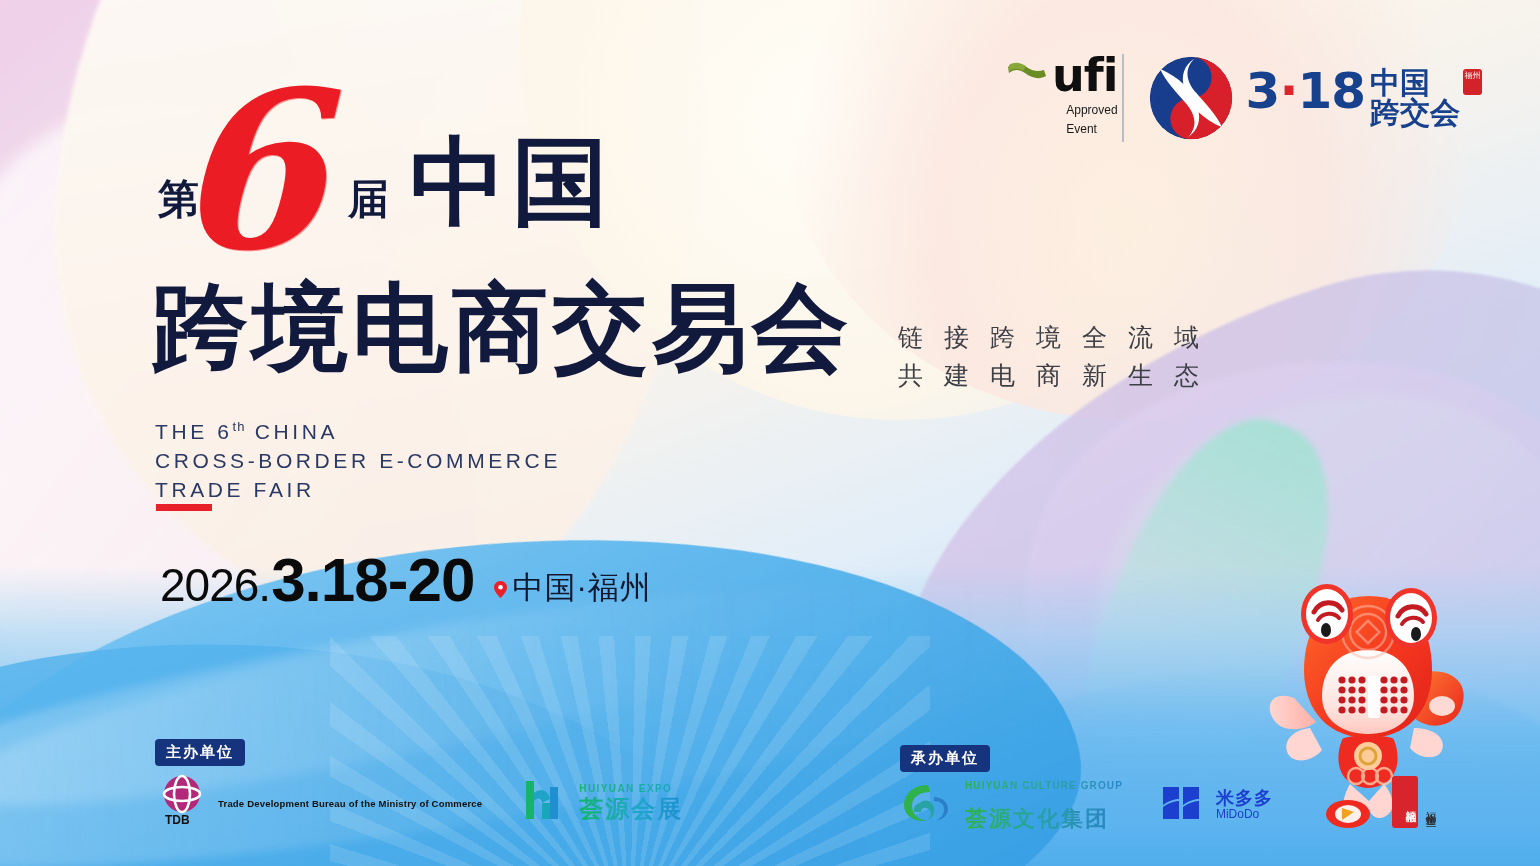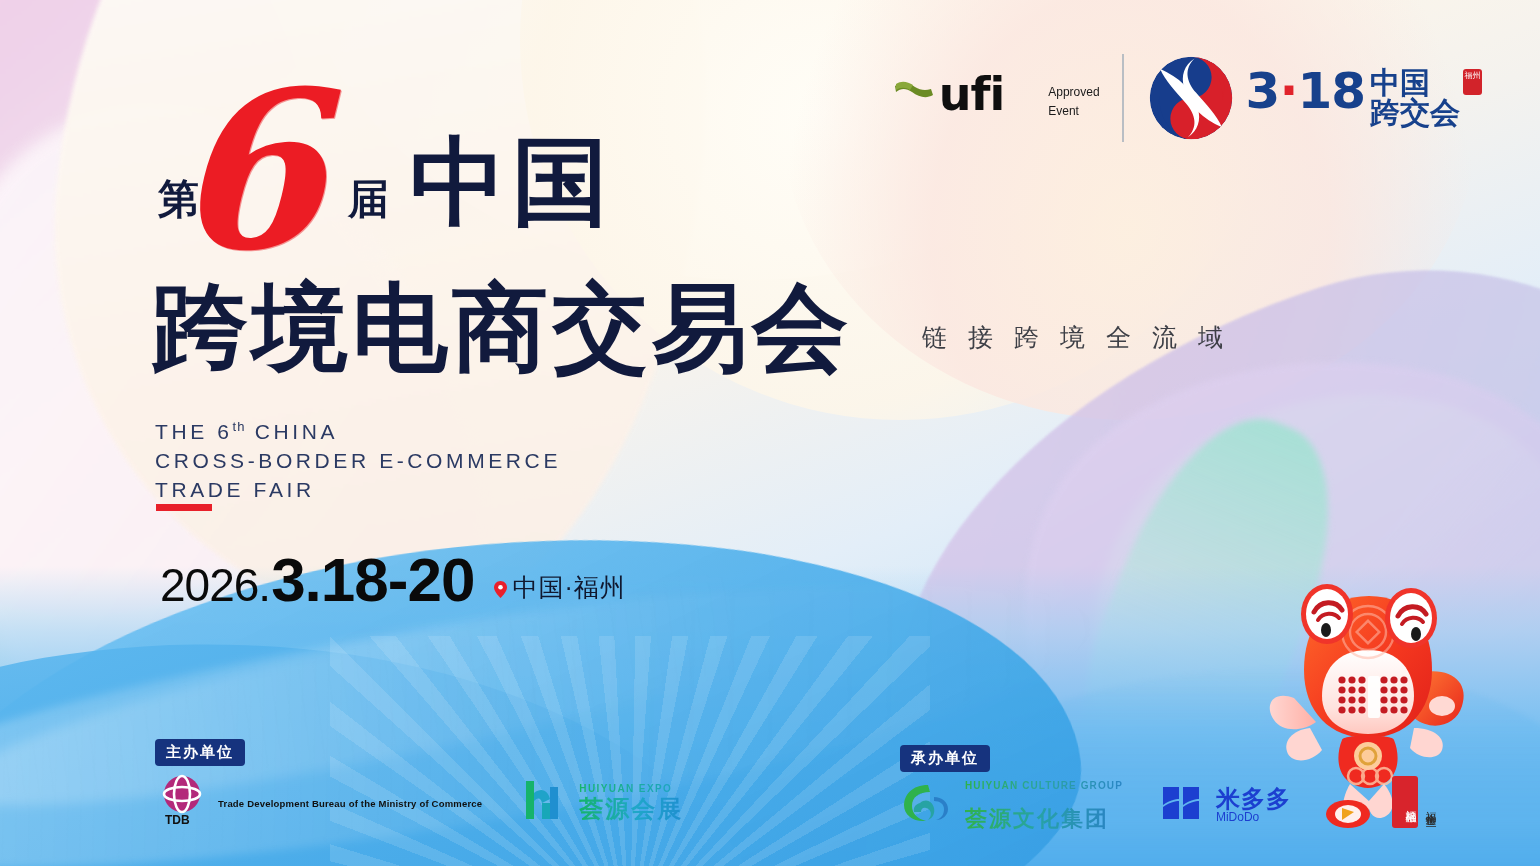--- a/index.html
+++ b/index.html
@@ -163,32 +163,32 @@
   }
 
   
   .dateline{position:absolute;left:160px;top:544px;display:flex;align-items:baseline;}
   .yr{font-size:46px;font-weight:400;color:#0a0a0a;letter-spacing:-1px;}
   .md{font-size:62px;font-weight:800;color:#0a0a0a;letter-spacing:-1px;margin-left:1px;}
   .loc{display:flex;align-items:center;margin-left:20px;position:relative;top:-5px;}
   .pin{
     width:13px;height:17px;margin-right:5px;position:relative;top:2px;
   }
-  .loctext{font-size:25px;color:#10182f;font-weight:500;letter-spacing:1px;}
-
-  
-  .slogan{position:absolute;left:922px;top:318px;}
+  .loctext{font-size:31px;color:#10182f;font-weight:500;letter-spacing:1px;}
+
+  
+  .slogan{position:absolute;left:898px;top:318px;}
   .slogan div{
     font-size:25px;color:#3d3f46;letter-spacing:21px;line-height:38px;font-weight:400;
     white-space:nowrap;
   }
 
   
   .toplogos{position:absolute;right:58px;top:54px;display:flex;align-items:center;}
-  .ufi{display:flex;flex-direction:row;align-items:flex-start;margin-right:22px;}
+  .ufi{display:flex;flex-direction:column;align-items:flex-end;margin-right:4px;}
   .ufi-row{display:flex;align-items:flex-end;}
   .ufi-word{
     font-size:46px;font-weight:700;color:#0f0f0f;line-height:.82;letter-spacing:-1px;
     font-family:"DejaVu Sans","Liberation Sans",sans-serif;
   }
   .ufi-sub{font-size:12px;color:#1a1a1a;line-height:19px;margin-top:7px;margin-left:44px;}
   .divider{width:2px;height:88px;background:#b9bec4;margin-right:24px;}
   .evlogo{display:flex;align-items:center;}
   .yinyang{width:86px;height:86px;margin-right:12px;position:relative;}
   .ev-text{display:flex;align-items:flex-start;}
@@ -228,21 +228,21 @@
     background:linear-gradient(90deg,#16b56b 0%,#1fa3cb 100%);
     -webkit-background-clip:text;background-clip:text;color:transparent;margin-bottom:2px;}
 
   .hc-en{font-size:10px;font-weight:700;letter-spacing:1.1px;
     background:linear-gradient(90deg,#2db24a 0%,#2aa39e 50%,#2a86c6 100%);
     -webkit-background-clip:text;background-clip:text;color:transparent;margin-bottom:16px;}
   .hc-cn{font-size:22px;font-weight:800;letter-spacing:2px;line-height:1.05;
     background:linear-gradient(90deg,#2fb24c 0%,#27a3a4 45%,#2a7fc8 100%);
     -webkit-background-clip:text;background-clip:text;color:transparent;}
 
-  .md-cn{font-size:24px;font-weight:800;color:#1c3fd0;letter-spacing:1px;line-height:1.05;}
+  .md-cn{font-size:18px;font-weight:800;color:#1c3fd0;letter-spacing:1px;line-height:1.05;}
   .md-en{font-size:12px;font-weight:400;color:#1c3fd0;letter-spacing:0px;line-height:1.1;}
 
   
   .mascot{position:absolute;right:66px;bottom:38px;width:210px;height:250px;}
   .mascot-label{
     position:absolute;right:102px;bottom:56px;
     writing-mode:vertical-rl;font-size:11px;color:#2b2b2b;letter-spacing:2px;
   }
   .mascot-seal{
     position:absolute;right:122px;bottom:38px;
@@ -303,20 +303,21 @@
               <path d="M6.5 0C2.9 0 0 2.9 0 6.5 0 11 6.5 17 6.5 17S13 11 13 6.5C13 2.9 10.1 0 6.5 0z" fill="#ea1f2a"></path>
               <circle cx="6.5" cy="6.3" r="2.3" fill="#fff"></circle>
             </svg>
         </span>
         <span class="loctext">中国·福州</span>
       </span>
     </div>
 
     <div class="slogan">
       <div>链接跨境全流域</div>
+      <div>共建电商新生态</div>
     </div>
 
     <div class="toplogos">
 
       <div class="ufi">
         <div class="ufi-row">
           <span style="margin-right:2px;margin-bottom:6px;">
             <svg width="44" height="24" viewBox="0 0 44 24">
               <path d="M2 7 C10 2, 16 4, 22 8 C27 11, 32 12, 38 10 L40 16 C33 20, 26 18, 19 13 C13 9, 8 9, 3 13 Z" fill="#6b8b24"></path>
               <path d="M3 5 C9 1, 15 3, 20 6 L17 11 C12 8, 8 8, 3 11 Z" fill="#8aa83a"></path>

